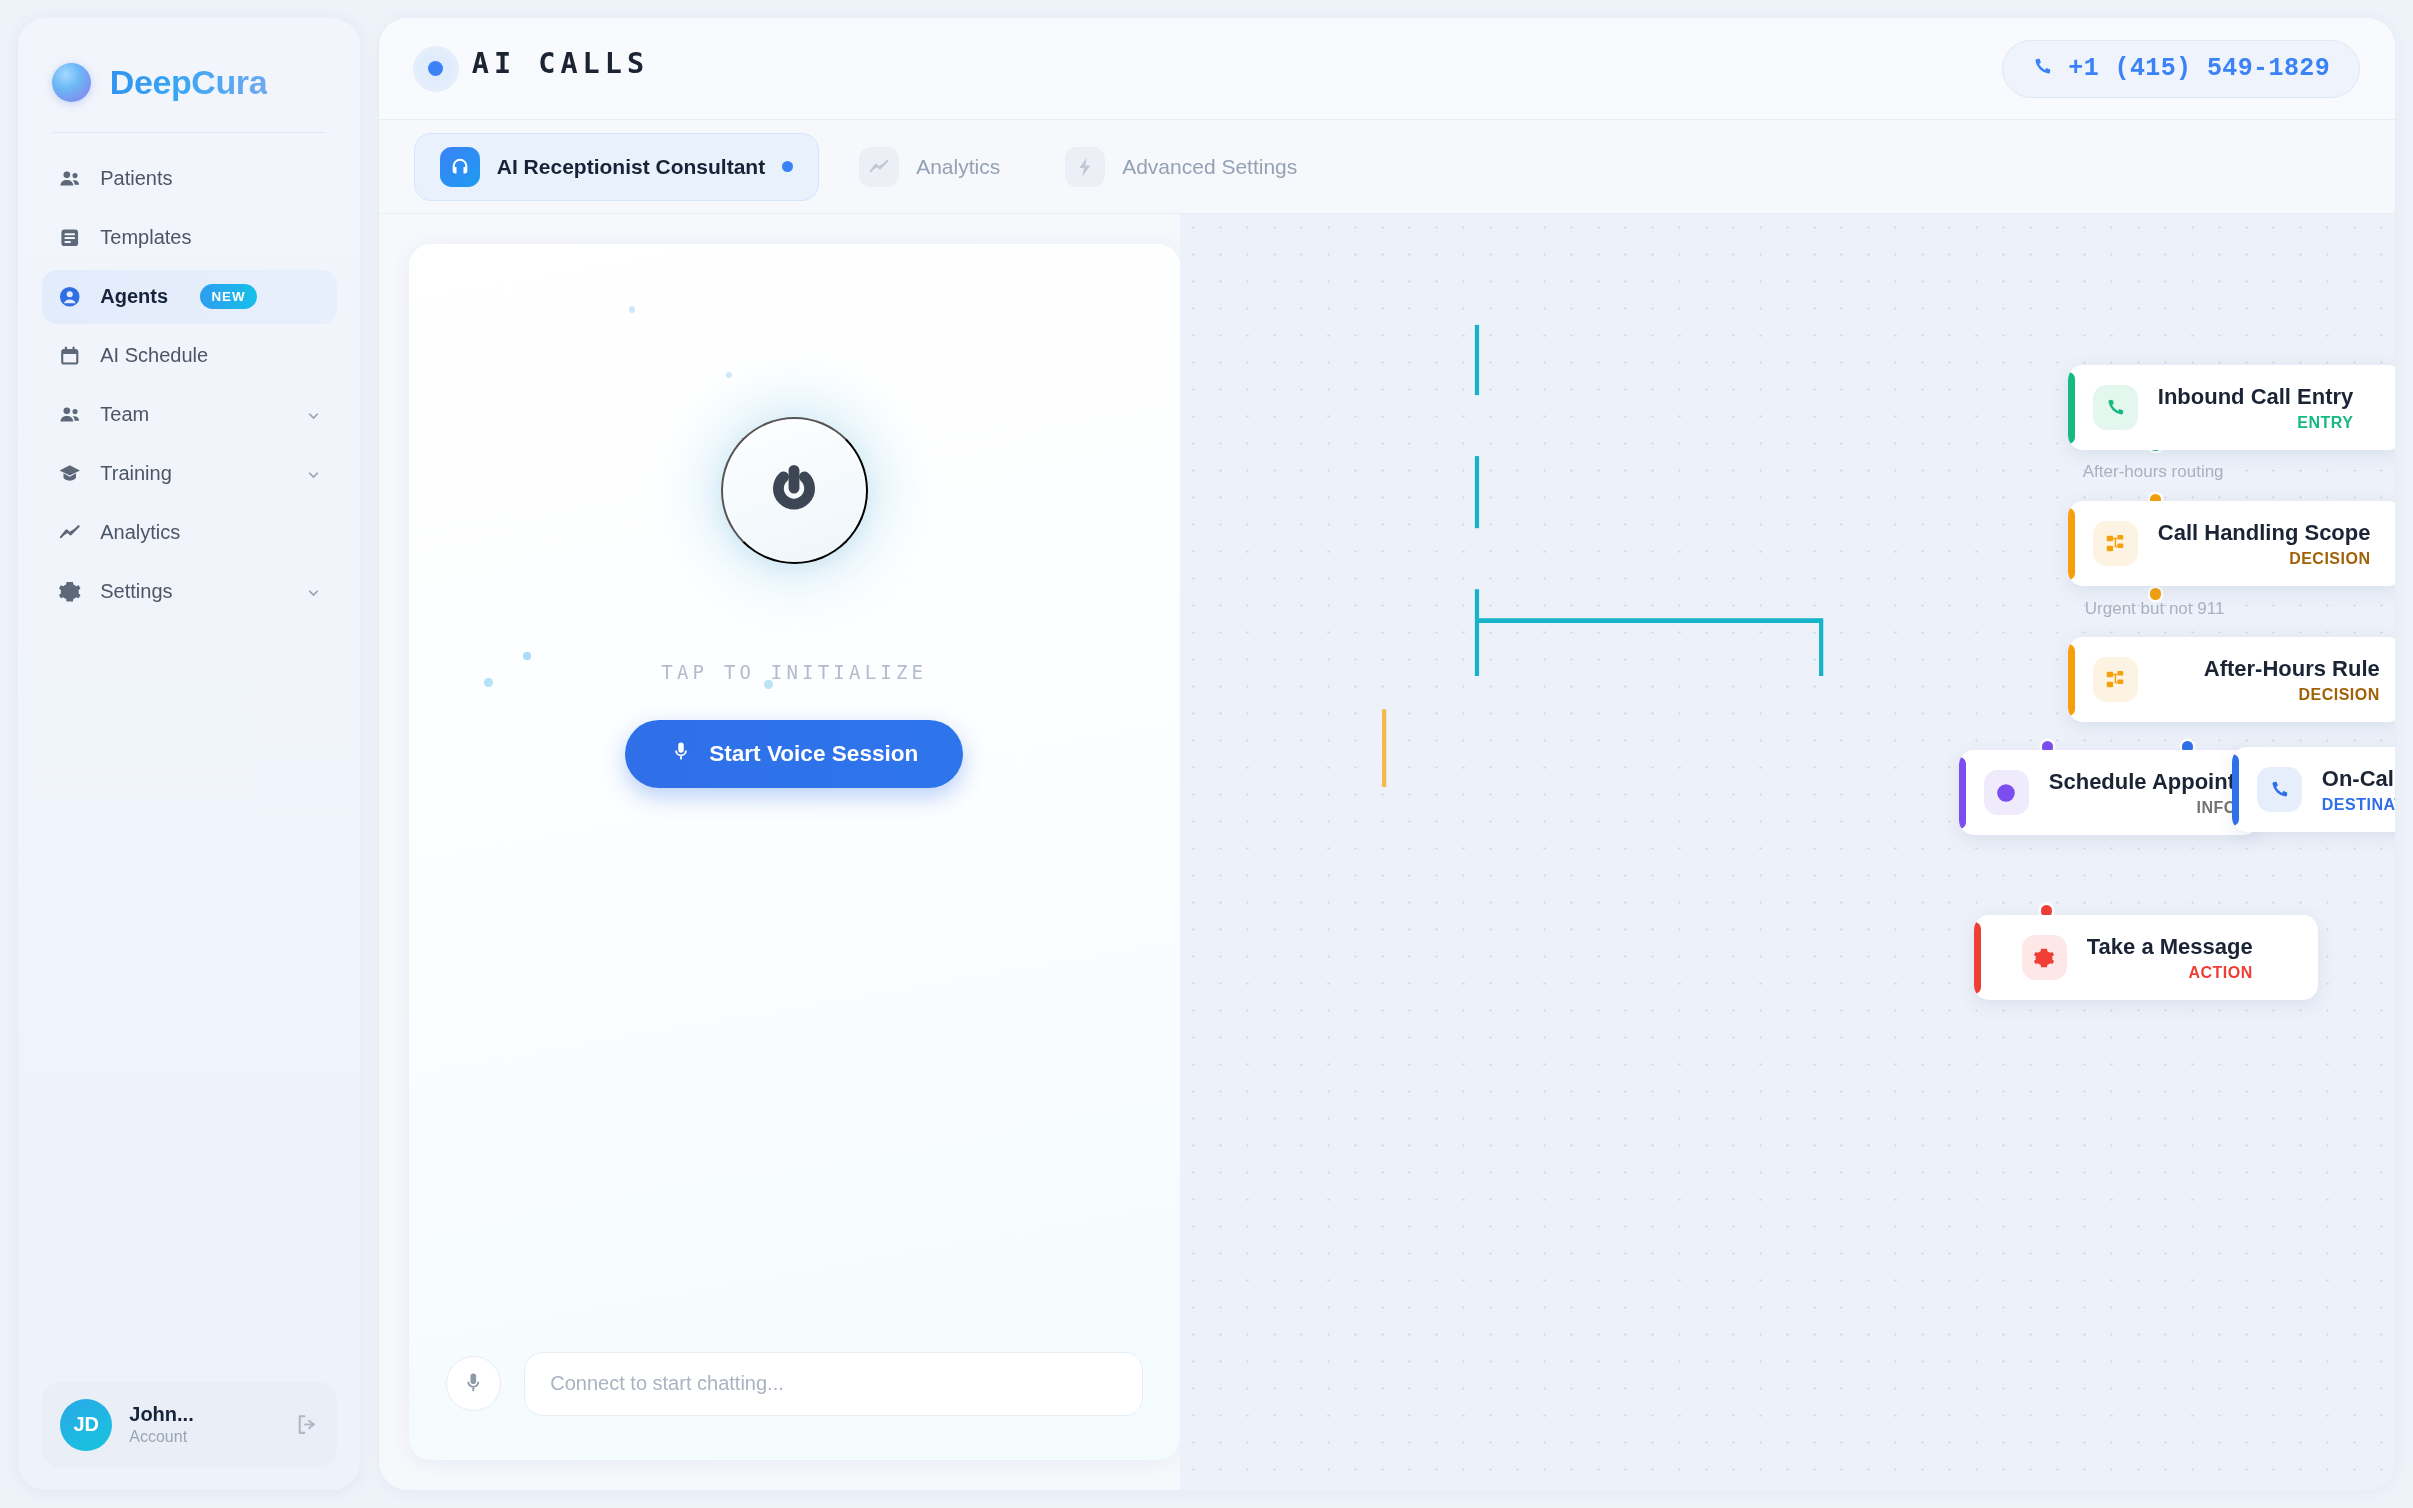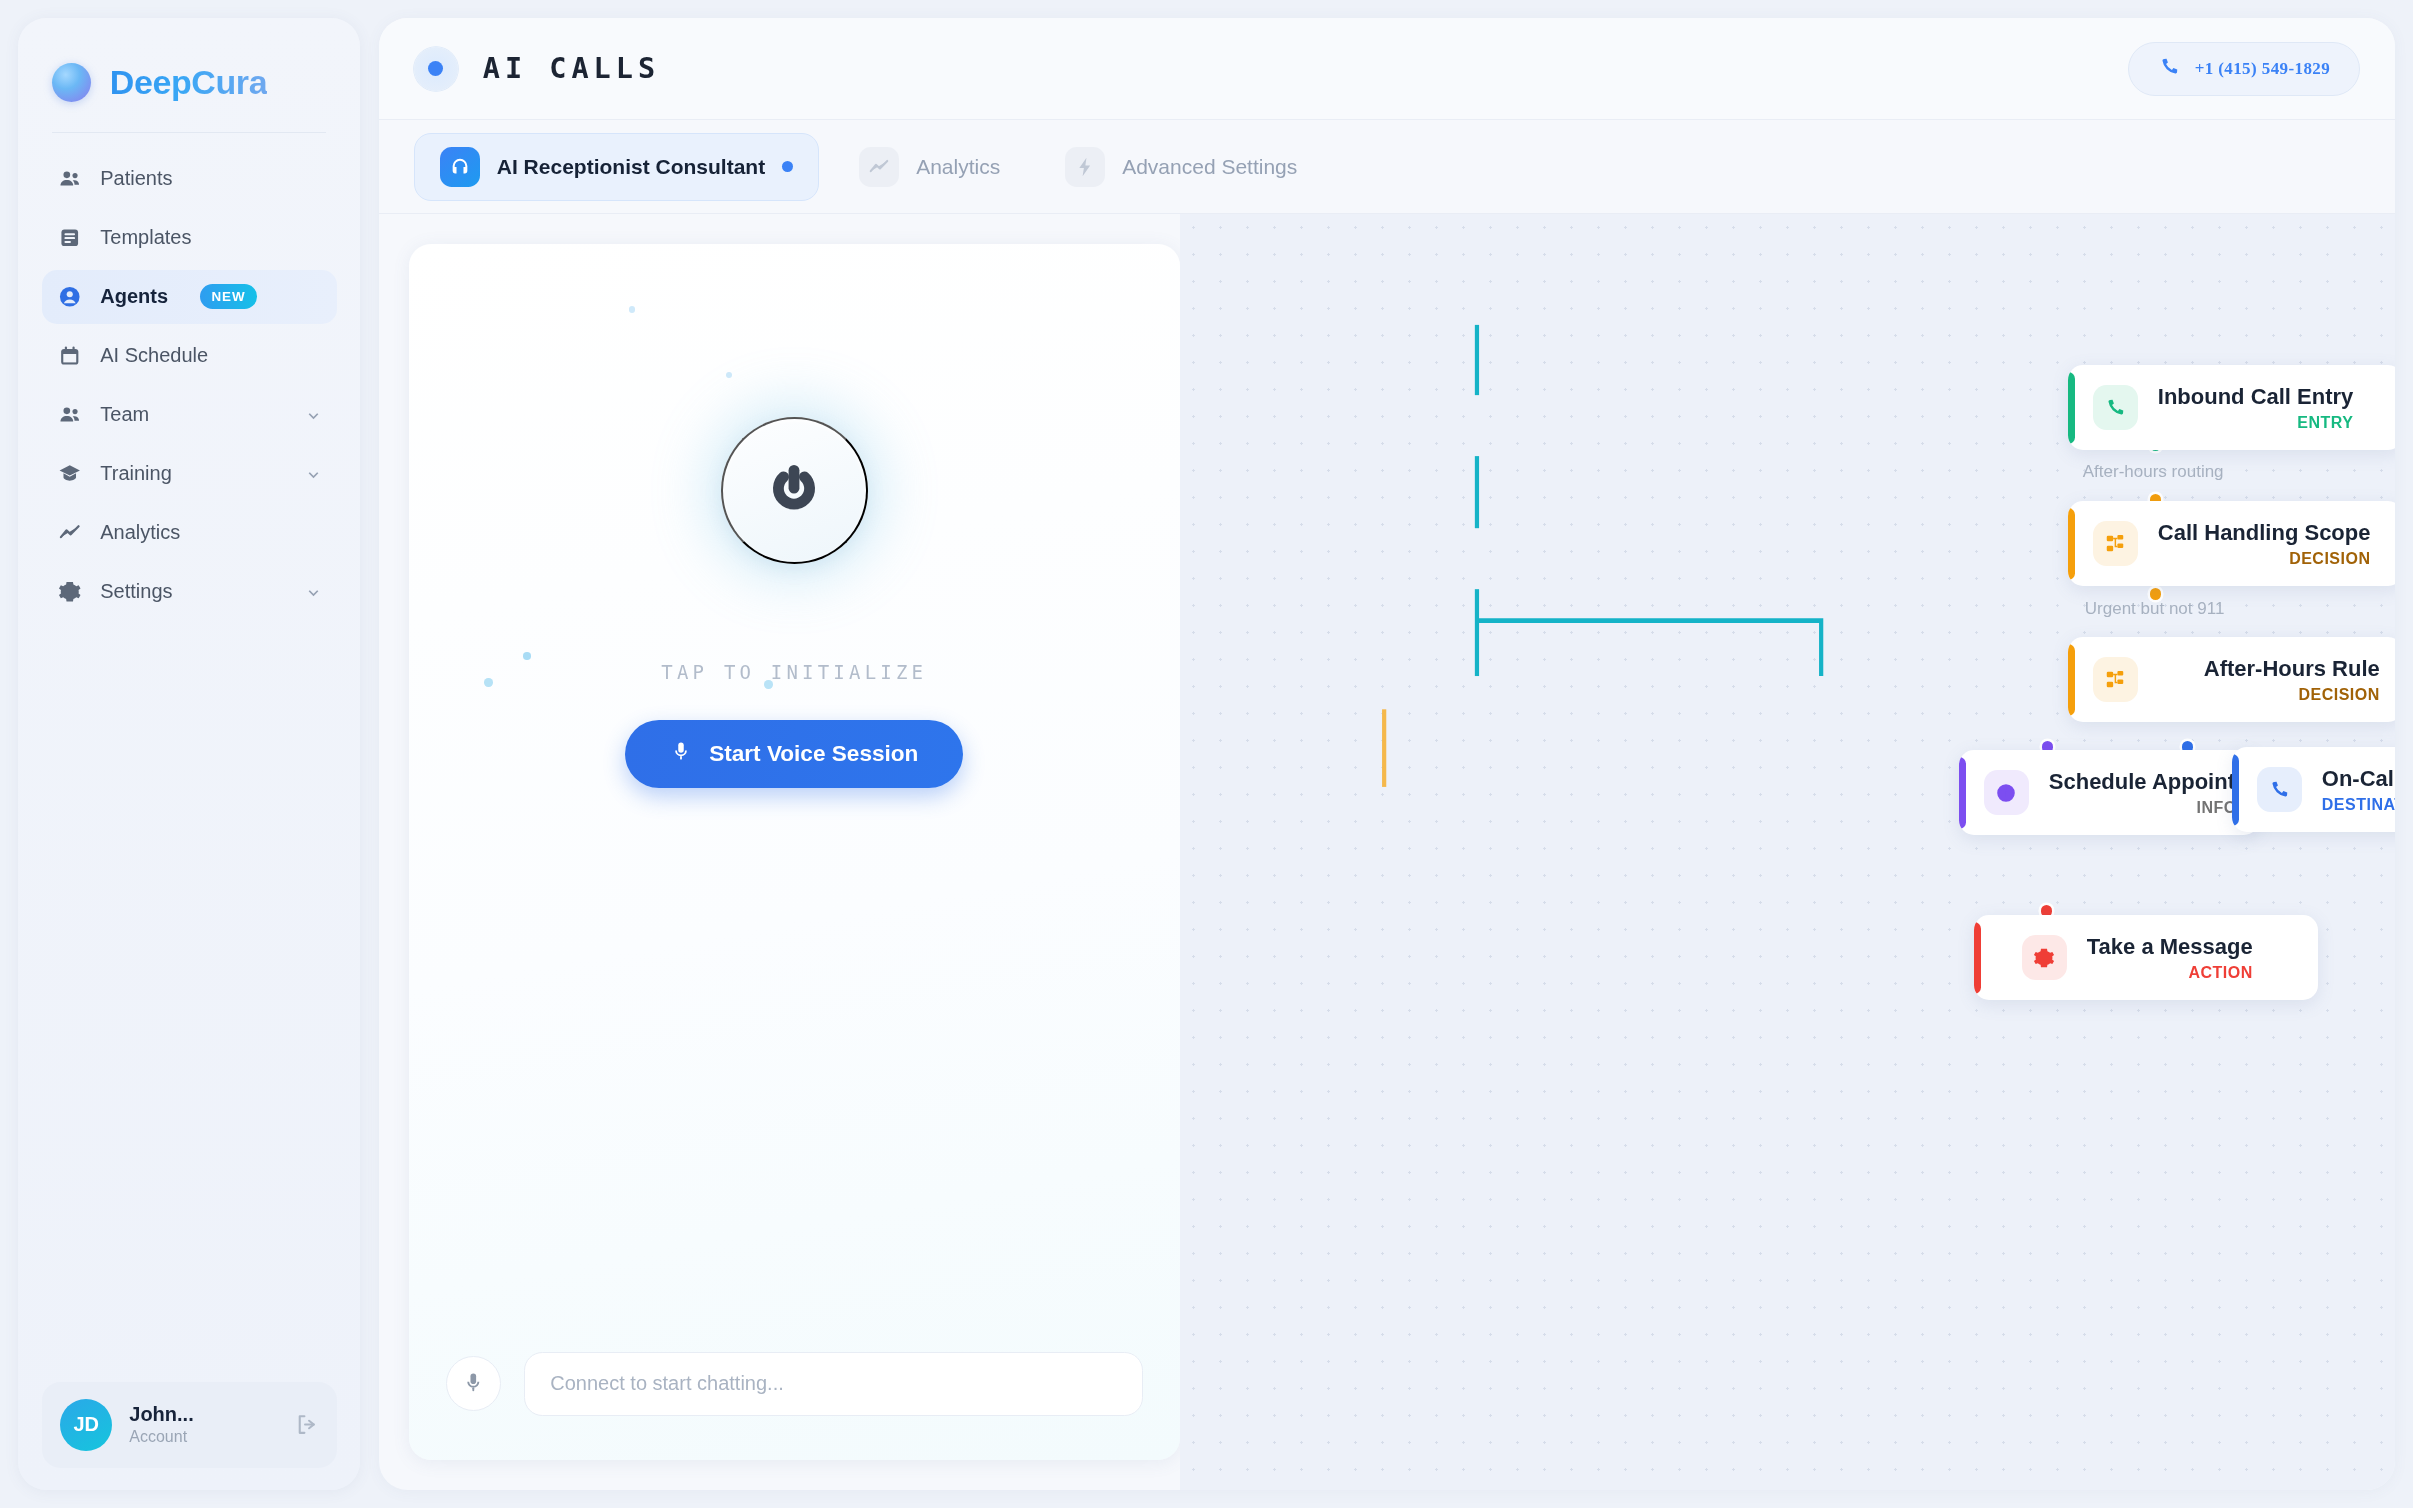--- a/index.html
+++ b/index.html
@@ -83,39 +83,39 @@
     background:#f6f8fc; border-radius:28.5px;
     display:flex; flex-direction:column; overflow:hidden;
     box-shadow:0 1.7px 15px rgba(80,100,140,.05);
   }
   .topbar {
     height:102px; flex:0 0 102px;
     display:flex; align-items:center; padding:0 35px;
     border-bottom:0.8px solid #e9edf5;
     background:#f8fafd;
   }
-  .title-wrap { display:flex; align-items:center; gap:25px; }
+  .title-wrap { display:flex; gap:14px; }
   .title-orb {
     width:44px; height:44px; border-radius:50%;
     background:radial-gradient(circle at 50% 50%, #dbeafe 0%, #e4eefb 70%, #e9f1fc 100%);
     display:flex; align-items:center; justify-content:center;
     box-shadow:0 0 0 0.8px #dce8f8;
   }
   .title-orb i { width:15px; height:15px; border-radius:50%; background:#3b82f6; display:block; }
   .page-title {
     font-family:"DejaVu Sans Mono", monospace;
     font-size:28.5px; font-weight:700; letter-spacing:5px; color:#1c2433;
   }
   .phone-pill {
     margin-left:auto; display:flex; align-items:center; gap:15px;
     background:#eef3fc; border:0.8px solid #dfe8f6;
     border-radius:837px; padding:13.4px 28.5px; cursor:pointer;
   }
   .phone-pill svg { width:22px; height:22px; fill:#3b82f6; }
-  .phone-num { font-family:Liberation Serif, serif; font-size:17px; font-weight:700; color:#3b82f6; letter-spacing:0.4px; }
+  .phone-num { font-family:Liberation Mono, monospace; font-size:25px; font-weight:700; color:#3b82f6; letter-spacing:0.4px; }
 
   .tabs { height:94px; flex:0 0 94px; display:flex; align-items:center; gap:15px;
           padding:0 35px; border-bottom:0.8px solid #e9edf5; background:#f6f8fc; }
   .tab { display:flex; align-items:center; gap:17px; padding:13.4px 25px; border-radius:17px; cursor:pointer; }
   .tab-ic { width:40px; height:40px; border-radius:11.7px; display:flex; align-items:center; justify-content:center; flex:0 0 40px; }
   .tab-ic svg { width:22px; height:22px; }
   .tab-label { font-size:21px; color:#95a1b4; font-weight:500; white-space:nowrap; }
   .tab.active { background:#e9f1fd; border:0.8px solid #d6e5fb; }
   .tab.active .tab-ic { background:linear-gradient(140deg,#3b82f6,#1d9bf0); }
   .tab.active .tab-ic svg { fill:#fff; }

